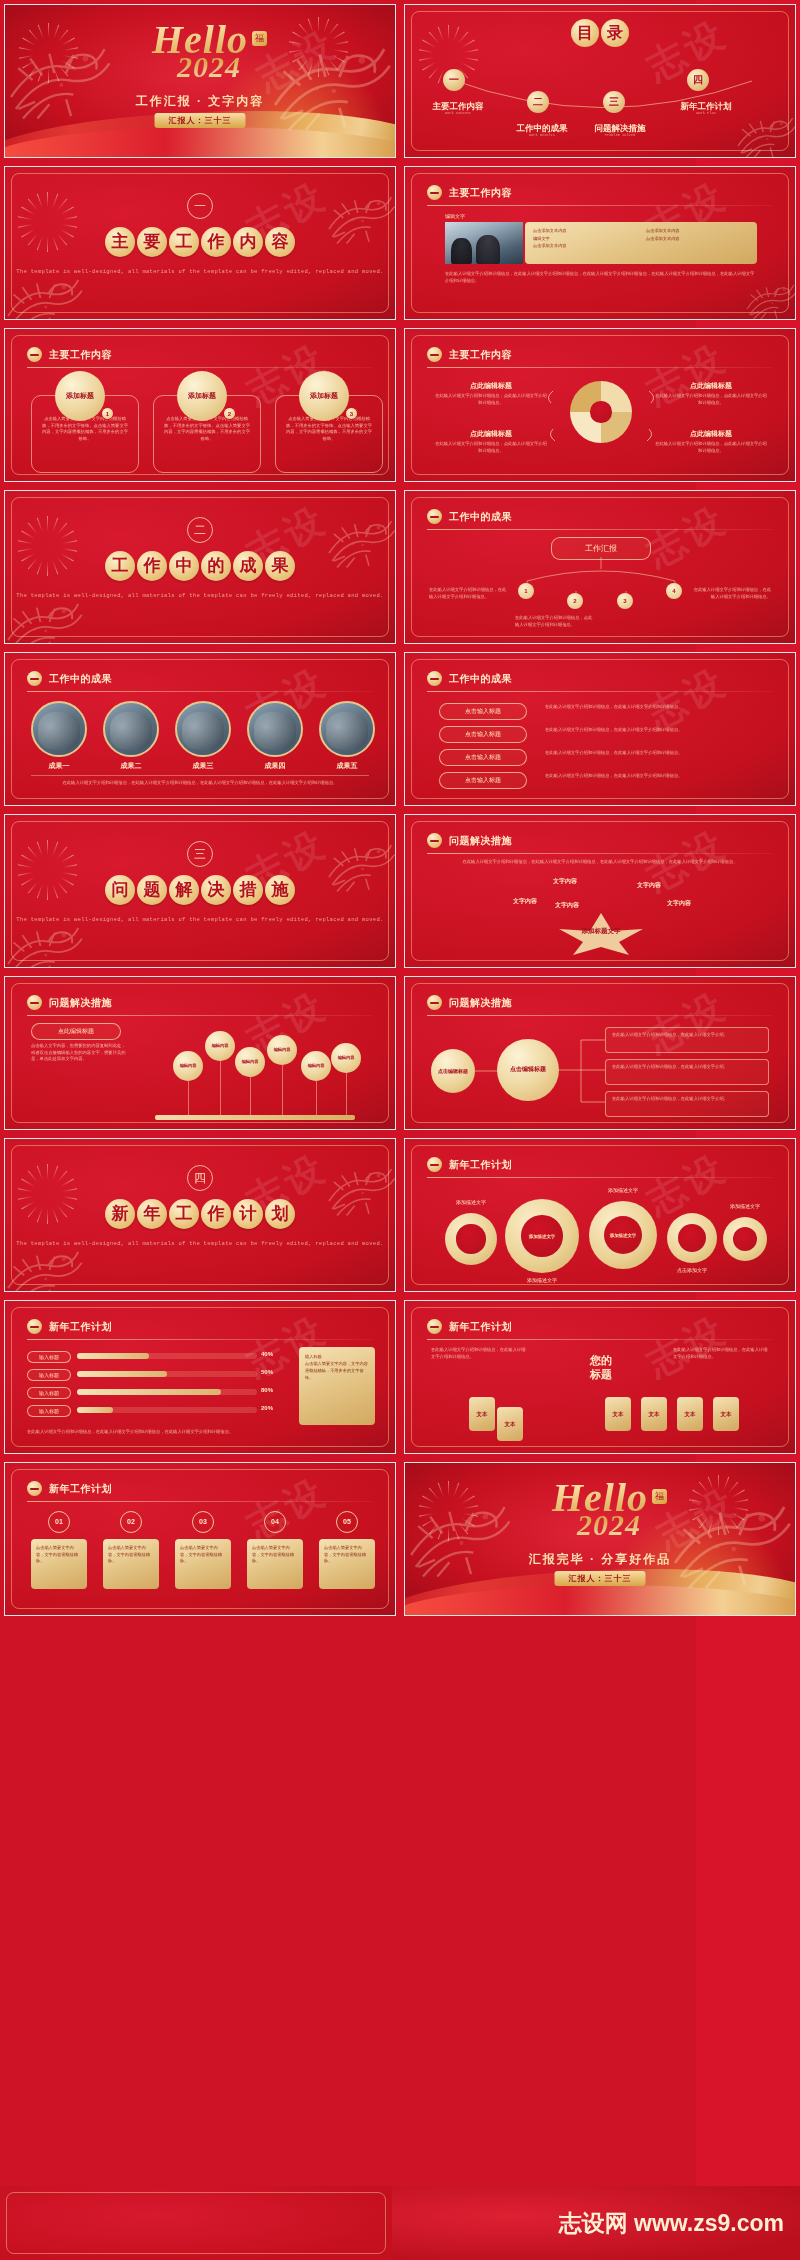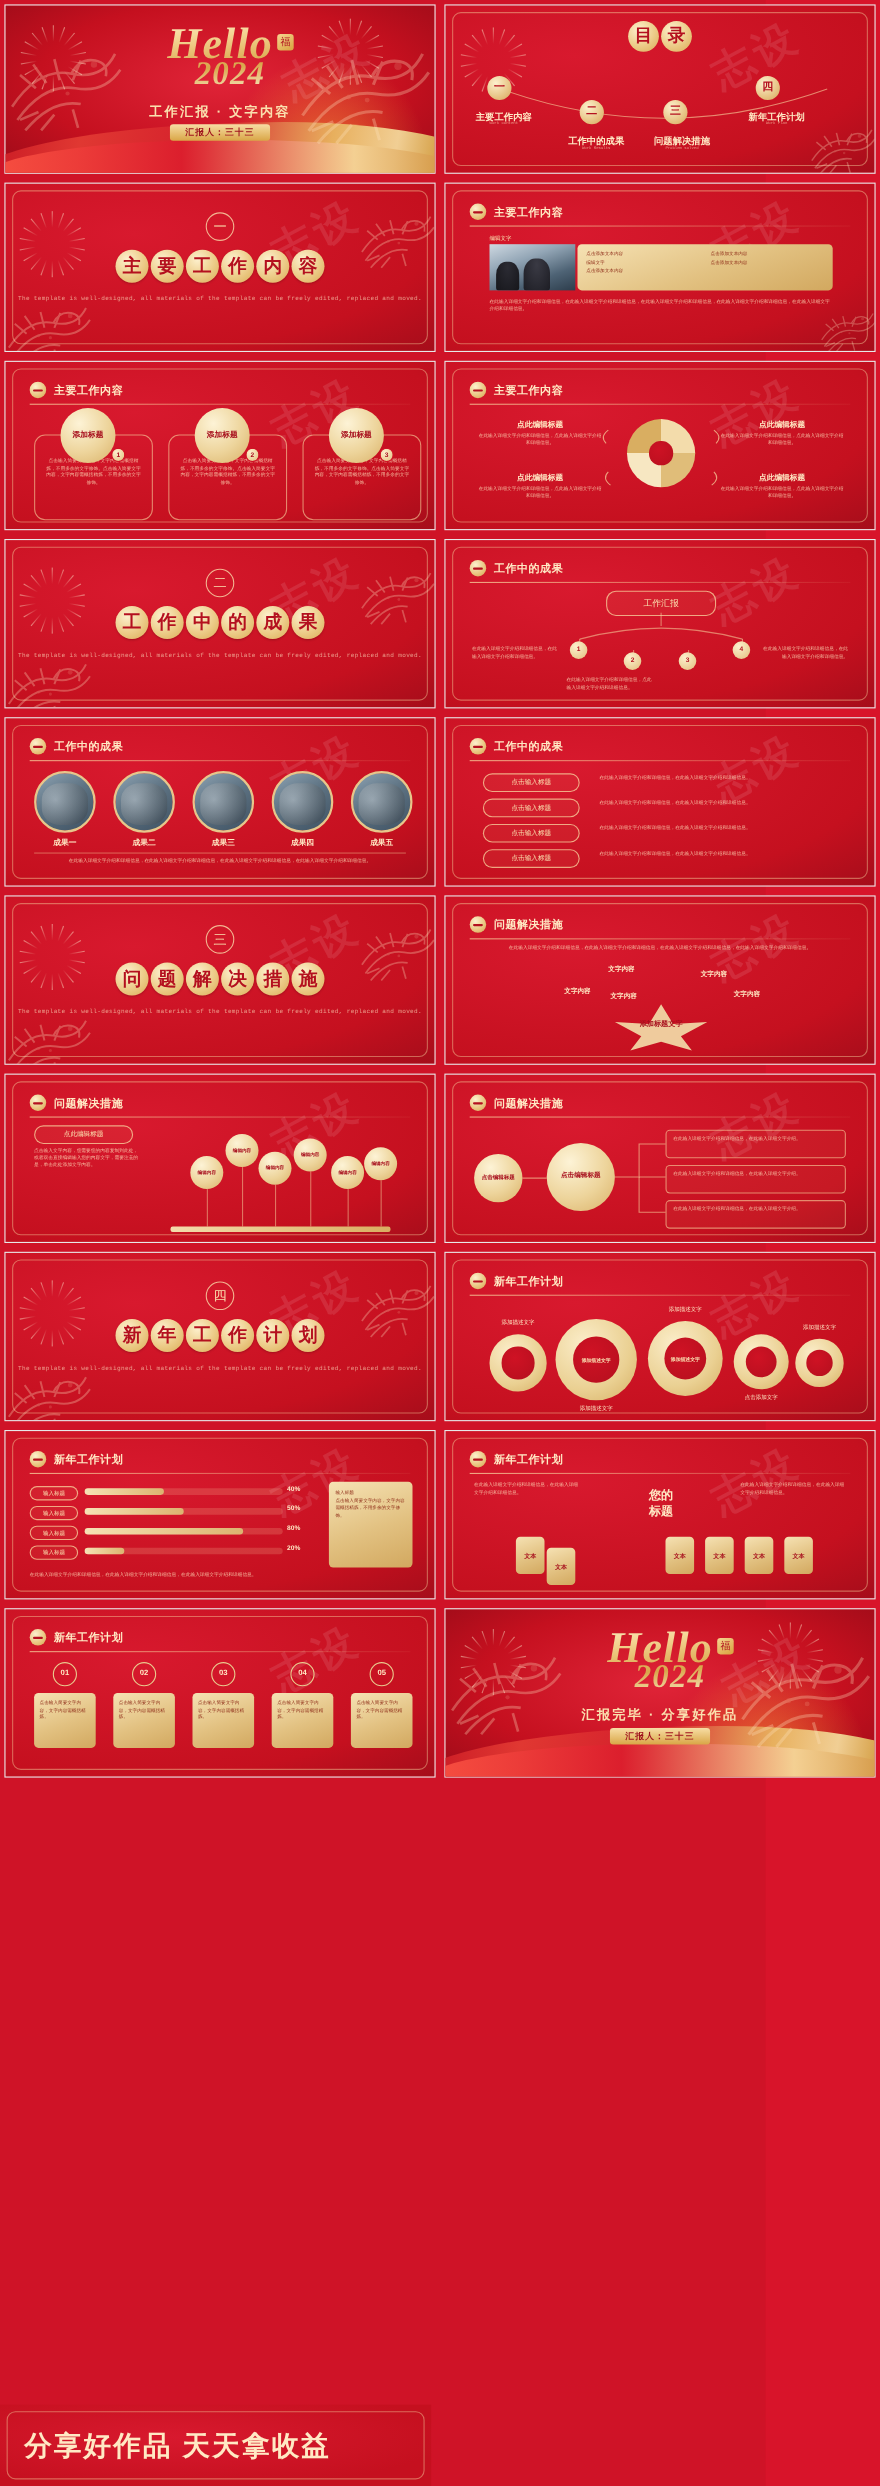--- a/index.html
+++ b/index.html
@@ -1045,16 +1045,18 @@
         <div class="wm" style="left: 250px; top: 30px; transform: rotate(-28deg);">志设</div>
         <div class="hello"><span>Hello</span><span class="yr">2024</span></div>
         <div class="hero-seal">福</div>
         <div class="hero-sub">汇报完毕 · 分享好作品</div>
         <div class="hero-badge">汇报人：三十三</div>
       </div>
     </div>
   <div class="footer">
     <div class="foot-l">
       <div class="frame"></div>
-      <b>分享好作品 天天拿收益</b>
+    </div>
+    <div class="foot-r">
+      <b>志设网 www.zs9.com</b>
     </div>
   </div>
 </div>
 
 </body></html>

